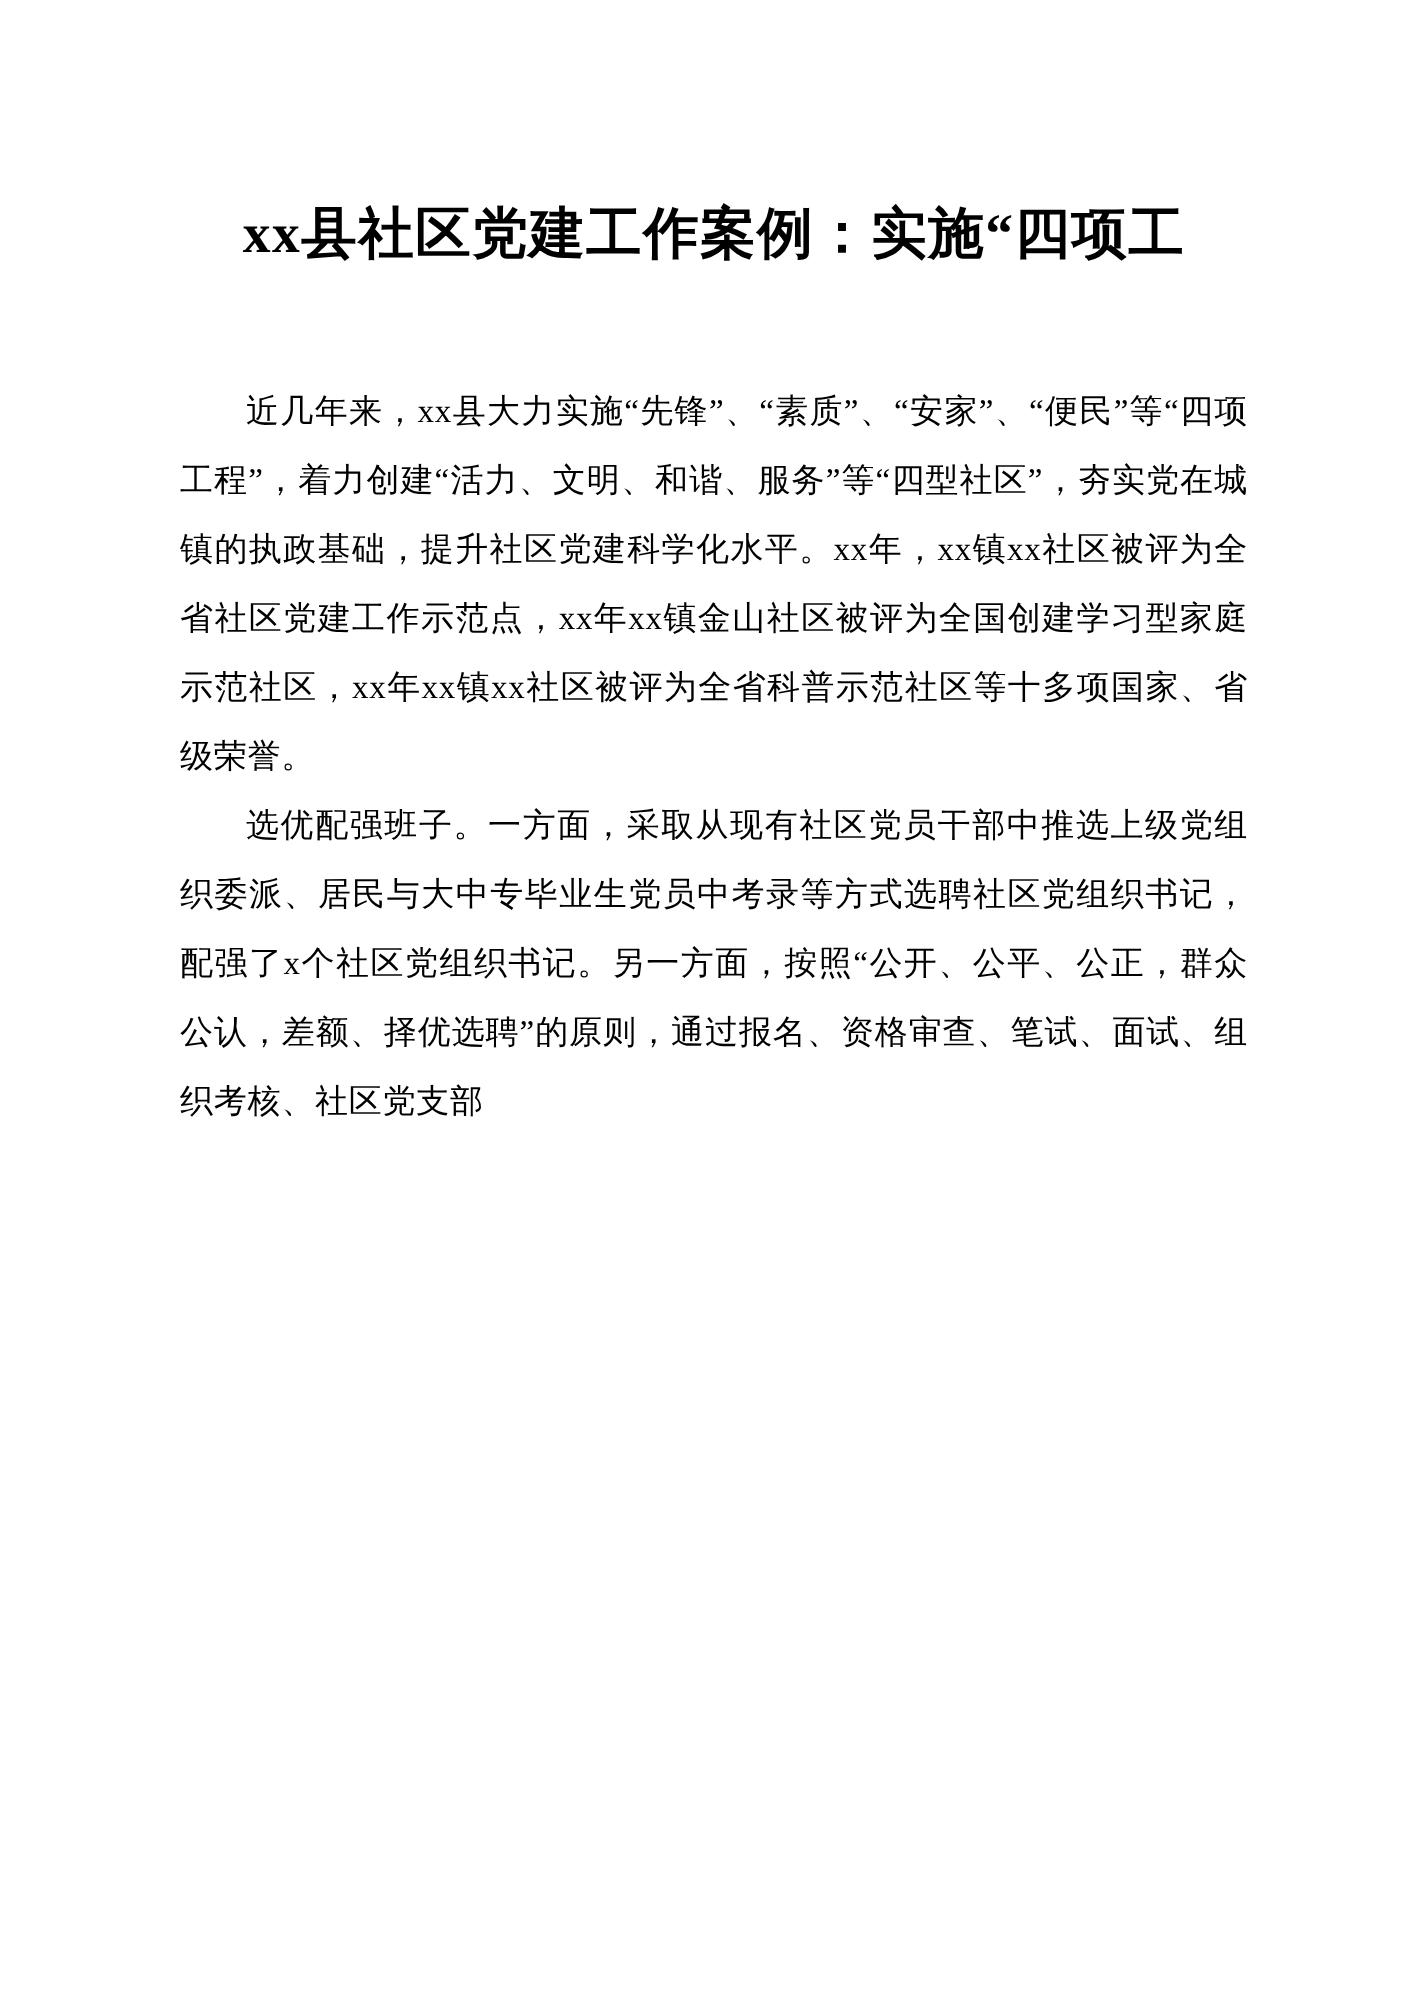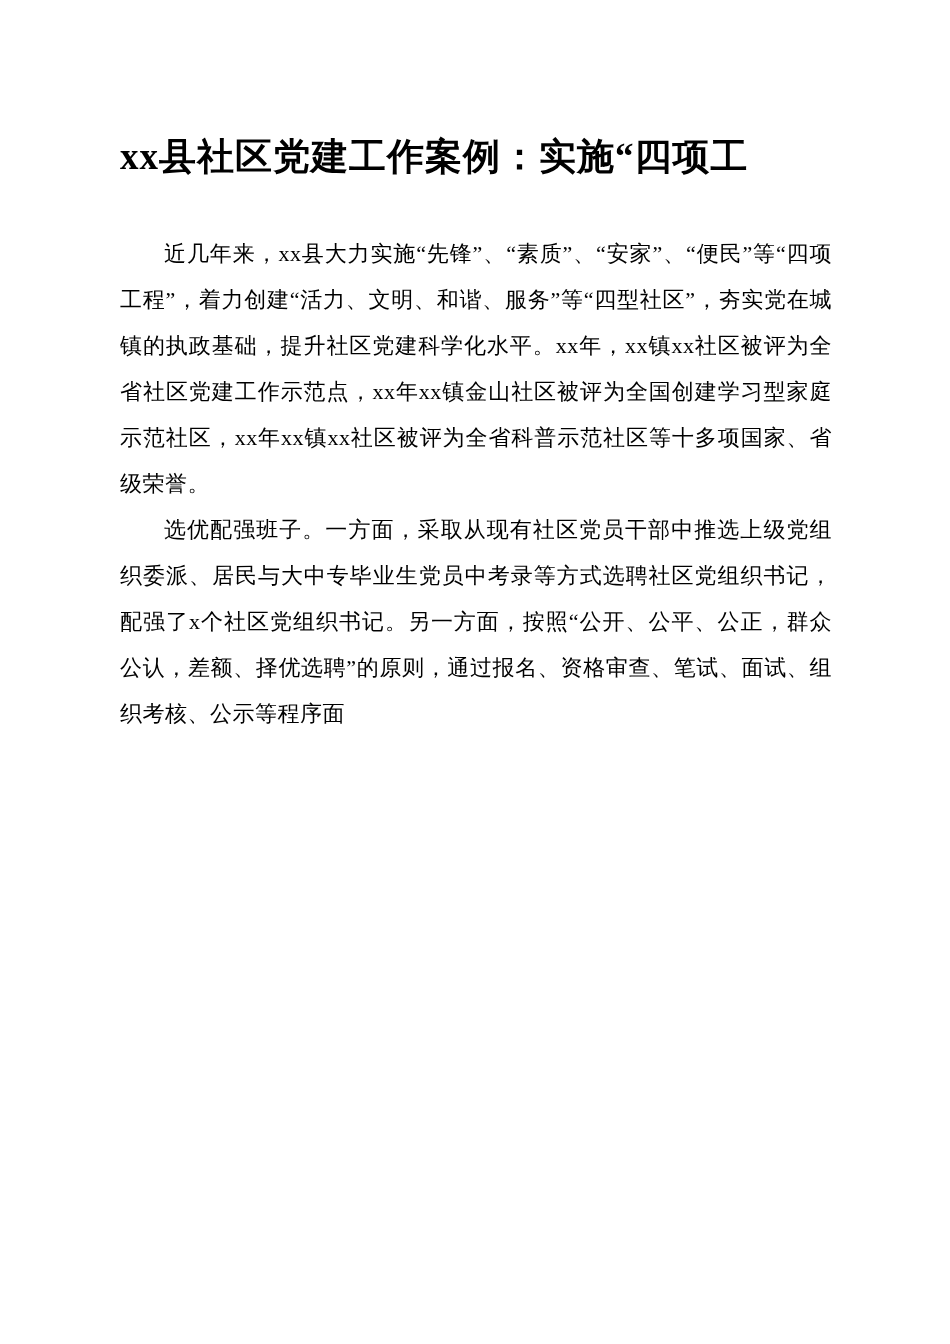--- a/index.html
+++ b/index.html
@@ -14,23 +14,23 @@
   .page {
     width: 950px;
     height: 1344px;
     background: #ffffff;
     padding: 128px 118px 0 120px;
   }
   .doc-title {
     font-size: 37px;
     font-weight: bold;
     line-height: 57px;
-    text-align: left;
+    text-align: center;
     letter-spacing: 1px;
-    margin-bottom: 46px;
+    margin-bottom: 66px;
   }
   .doc-title .title-line {
     display: block;
   }
   .body-text p {
     font-size: 22px;
     line-height: 46px;
     text-align: justify;
     text-indent: 2em;
     letter-spacing: 0.5px;
@@ -41,16 +41,16 @@
 <body>
 
 <div class="page">
 
   <h1 class="doc-title">
     <span class="title-line">xx县社区党建工作案例：实施“四项工</span>
   </h1>
 
   <div class="body-text">
     <p>近几年来，xx县大力实施“先锋”、“素质”、“安家”、“便民”等“四项工程”，着力创建“活力、文明、和谐、服务”等“四型社区”，夯实党在城镇的执政基础，提升社区党建科学化水平。xx年，xx镇xx社区被评为全省社区党建工作示范点，xx年xx镇金山社区被评为全国创建学习型家庭示范社区，xx年xx镇xx社区被评为全省科普示范社区等十多项国家、省级荣誉。</p>
-    <p>选优配强班子。一方面，采取从现有社区党员干部中推选上级党组织委派、居民与大中专毕业生党员中考录等方式选聘社区党组织书记，配强了x个社区党组织书记。另一方面，按照“公开、公平、公正，群众公认，差额、择优选聘”的原则，通过报名、资格审查、笔试、面试、组织考核、公示等程序面</p>
+    <p>选优配强班子。一方面，采取从现有社区党员干部中推选上级党组织委派、居民与大中专毕业生党员中考录等方式选聘社区党组织书记，配强了x个社区党组织书记。另一方面，按照“公开、公平、公正，群众公认，差额、择优选聘”的原则，通过报名、资格审查、笔试、面试、组织考核、社区党支部</p>
   </div>
 
 </div>
 
 </body></html>

